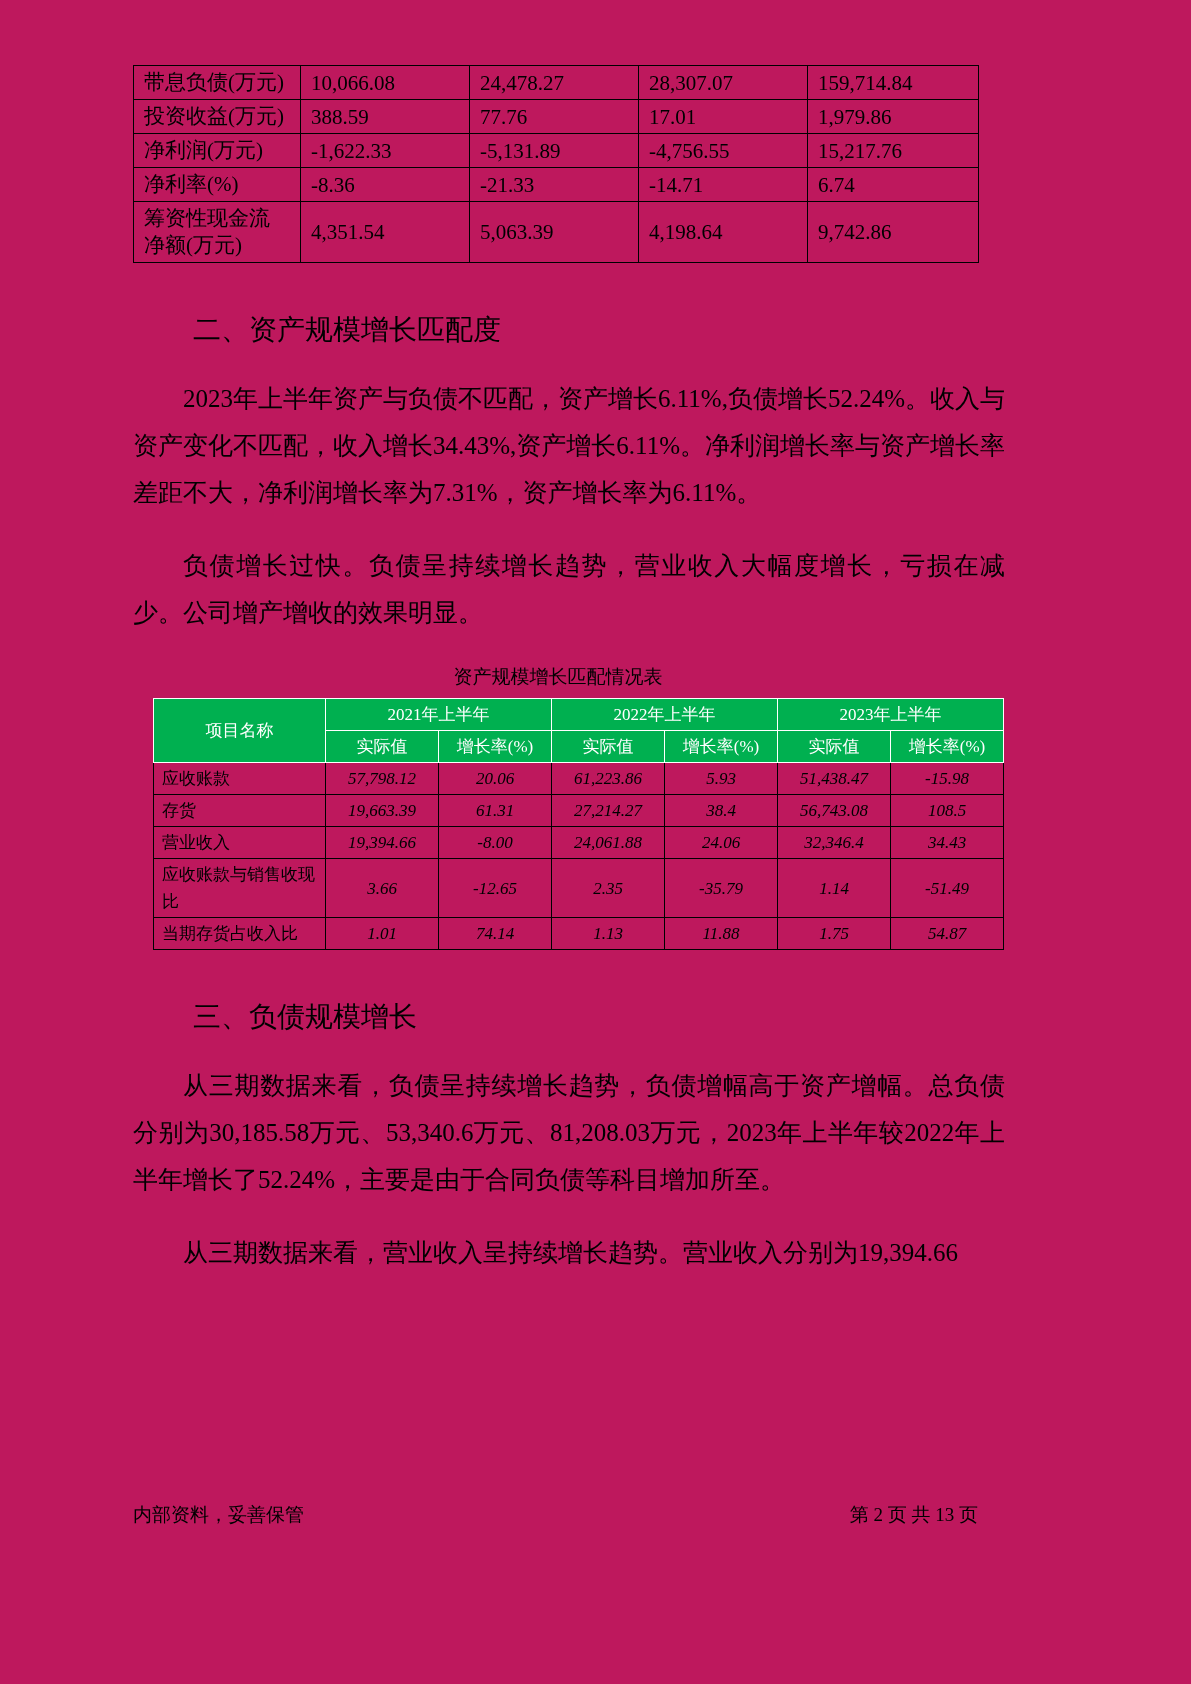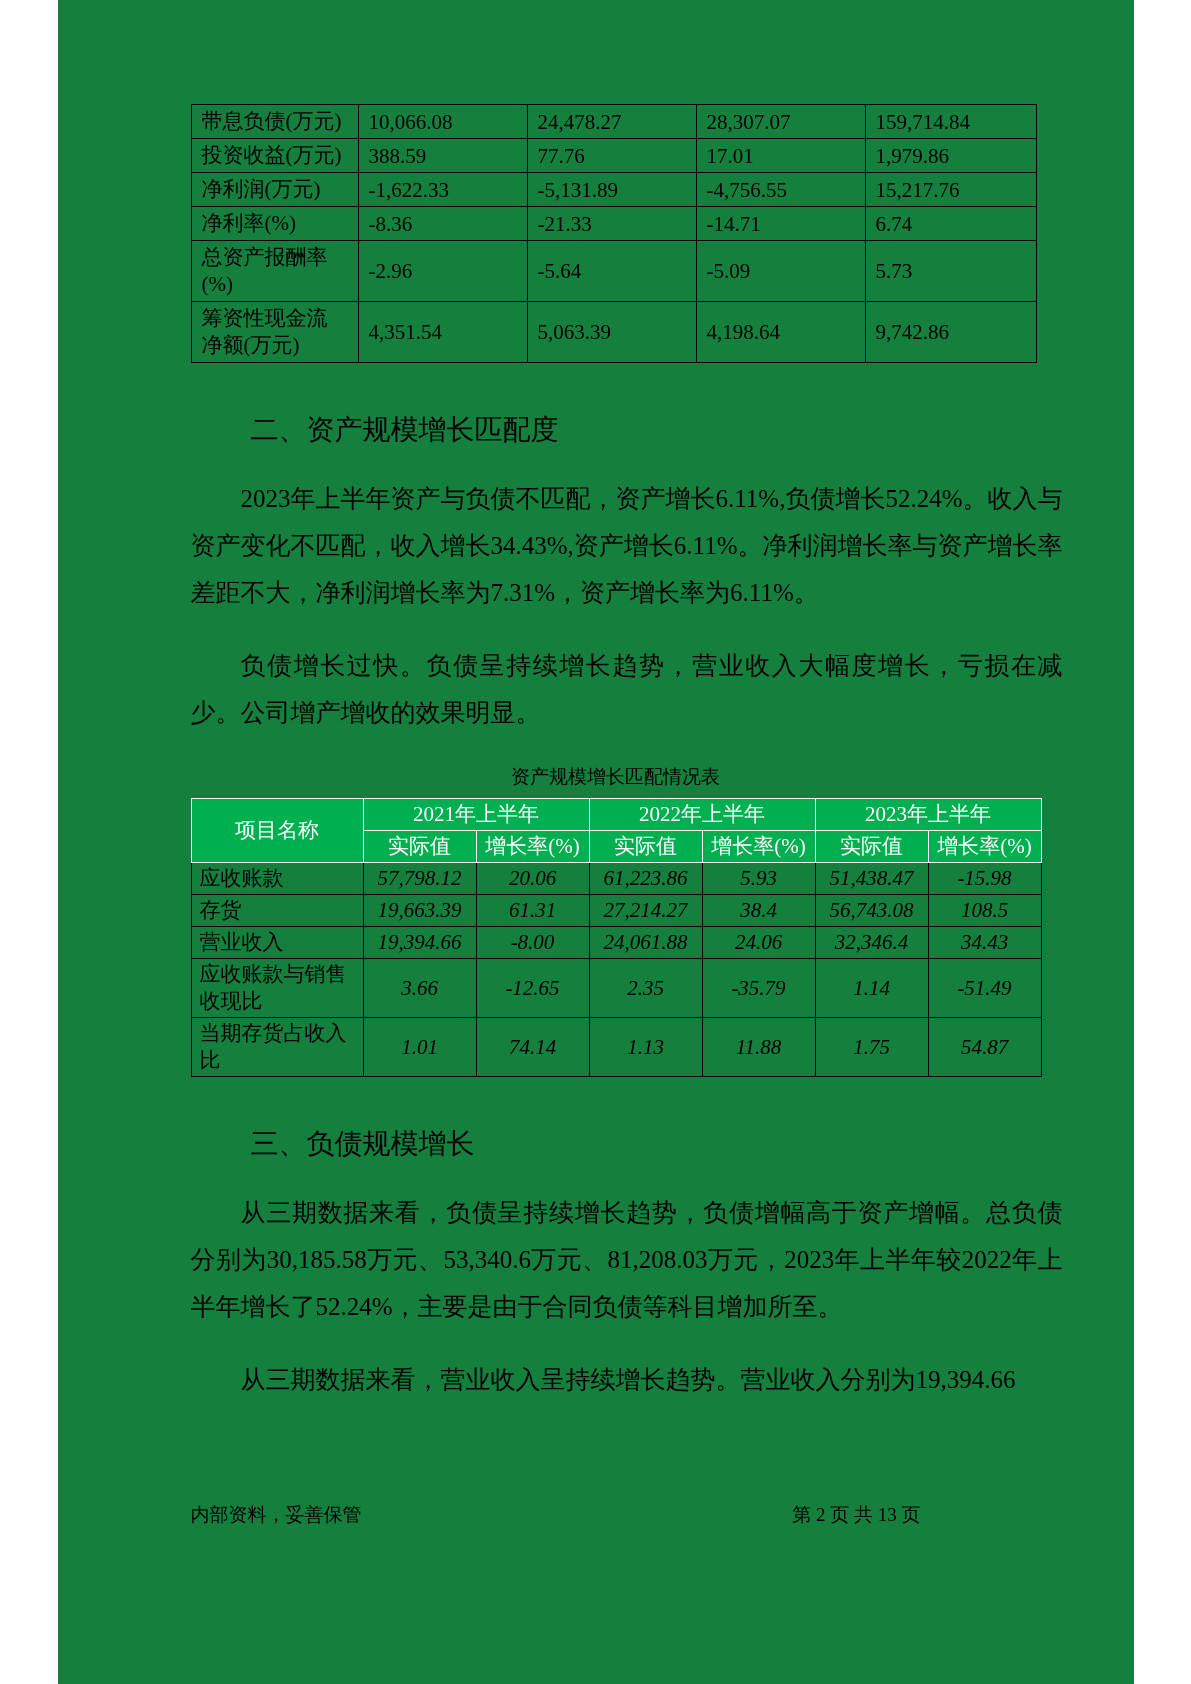--- a/index.html
+++ b/index.html
@@ -1,25 +1,25 @@
 <!DOCTYPE html>
 <html style="--table-header-green: #00B050;"><head>
 <meta charset="utf-8">
 <style>
   * { box-sizing: border-box; }
   html, body { margin: 0; padding: 0; background: #ffffff; }
   .page {
-    width: 1076px;
+    width: 1191px;
     height: 1684px;
-    background: #15803d;
+    background: #be185d;
     position: relative;
     margin: 0 auto;
     color: #000;
     font-family: "Liberation Serif", "DejaVu Serif", serif;
-    padding: 104px 138px 0 133px;
+    padding: 65px 138px 0 133px;
     overflow: hidden;
   }
 
   table { border-collapse: collapse; table-layout: fixed; }
 
   
   .t1 { width: 845px; font-size: 21px; }
   .t1 td {
     border: 1.5px solid #000;
     padding: 3px 10px;
@@ -50,21 +50,21 @@
 
   
   .caption {
     width: 850px;
     text-align: center;
     font-size: 19px;
     margin: 28px 0 8px 0;
   }
 
   
-  .t2 { width: 850px; font-size: 21px; }
+  .t2 { width: 850px; font-size: 17px; margin-left: 20px; }
   .t2 th, .t2 td {
     border: 1.5px solid #000;
     padding: 2px 8px;
     line-height: 27px;
     vertical-align: middle;
     overflow: hidden;
   }
   .t2 th.green, .t2 td.green {
     background: var(--table-header-green, #00B050);
     color: #ffffff;
@@ -125,27 +125,20 @@
         <td>15,217.76</td>
       </tr>
       <tr>
         <td class="lbl">净利率(%)</td>
         <td>-8.36</td>
         <td>-21.33</td>
         <td>-14.71</td>
         <td>6.74</td>
       </tr>
       <tr>
-        <td class="lbl">总资产报酬率(%)</td>
-        <td>-2.96</td>
-        <td>-5.64</td>
-        <td>-5.09</td>
-        <td>5.73</td>
-      </tr>
-      <tr>
         <td class="lbl">筹资性现金流净额(万元)</td>
         <td>4,351.54</td>
         <td>5,063.39</td>
         <td>4,198.64</td>
         <td>9,742.86</td>
       </tr>
     </tbody>
   </table>
 
   <div class="sec-heading">二、资产规模增长匹配度</div>

